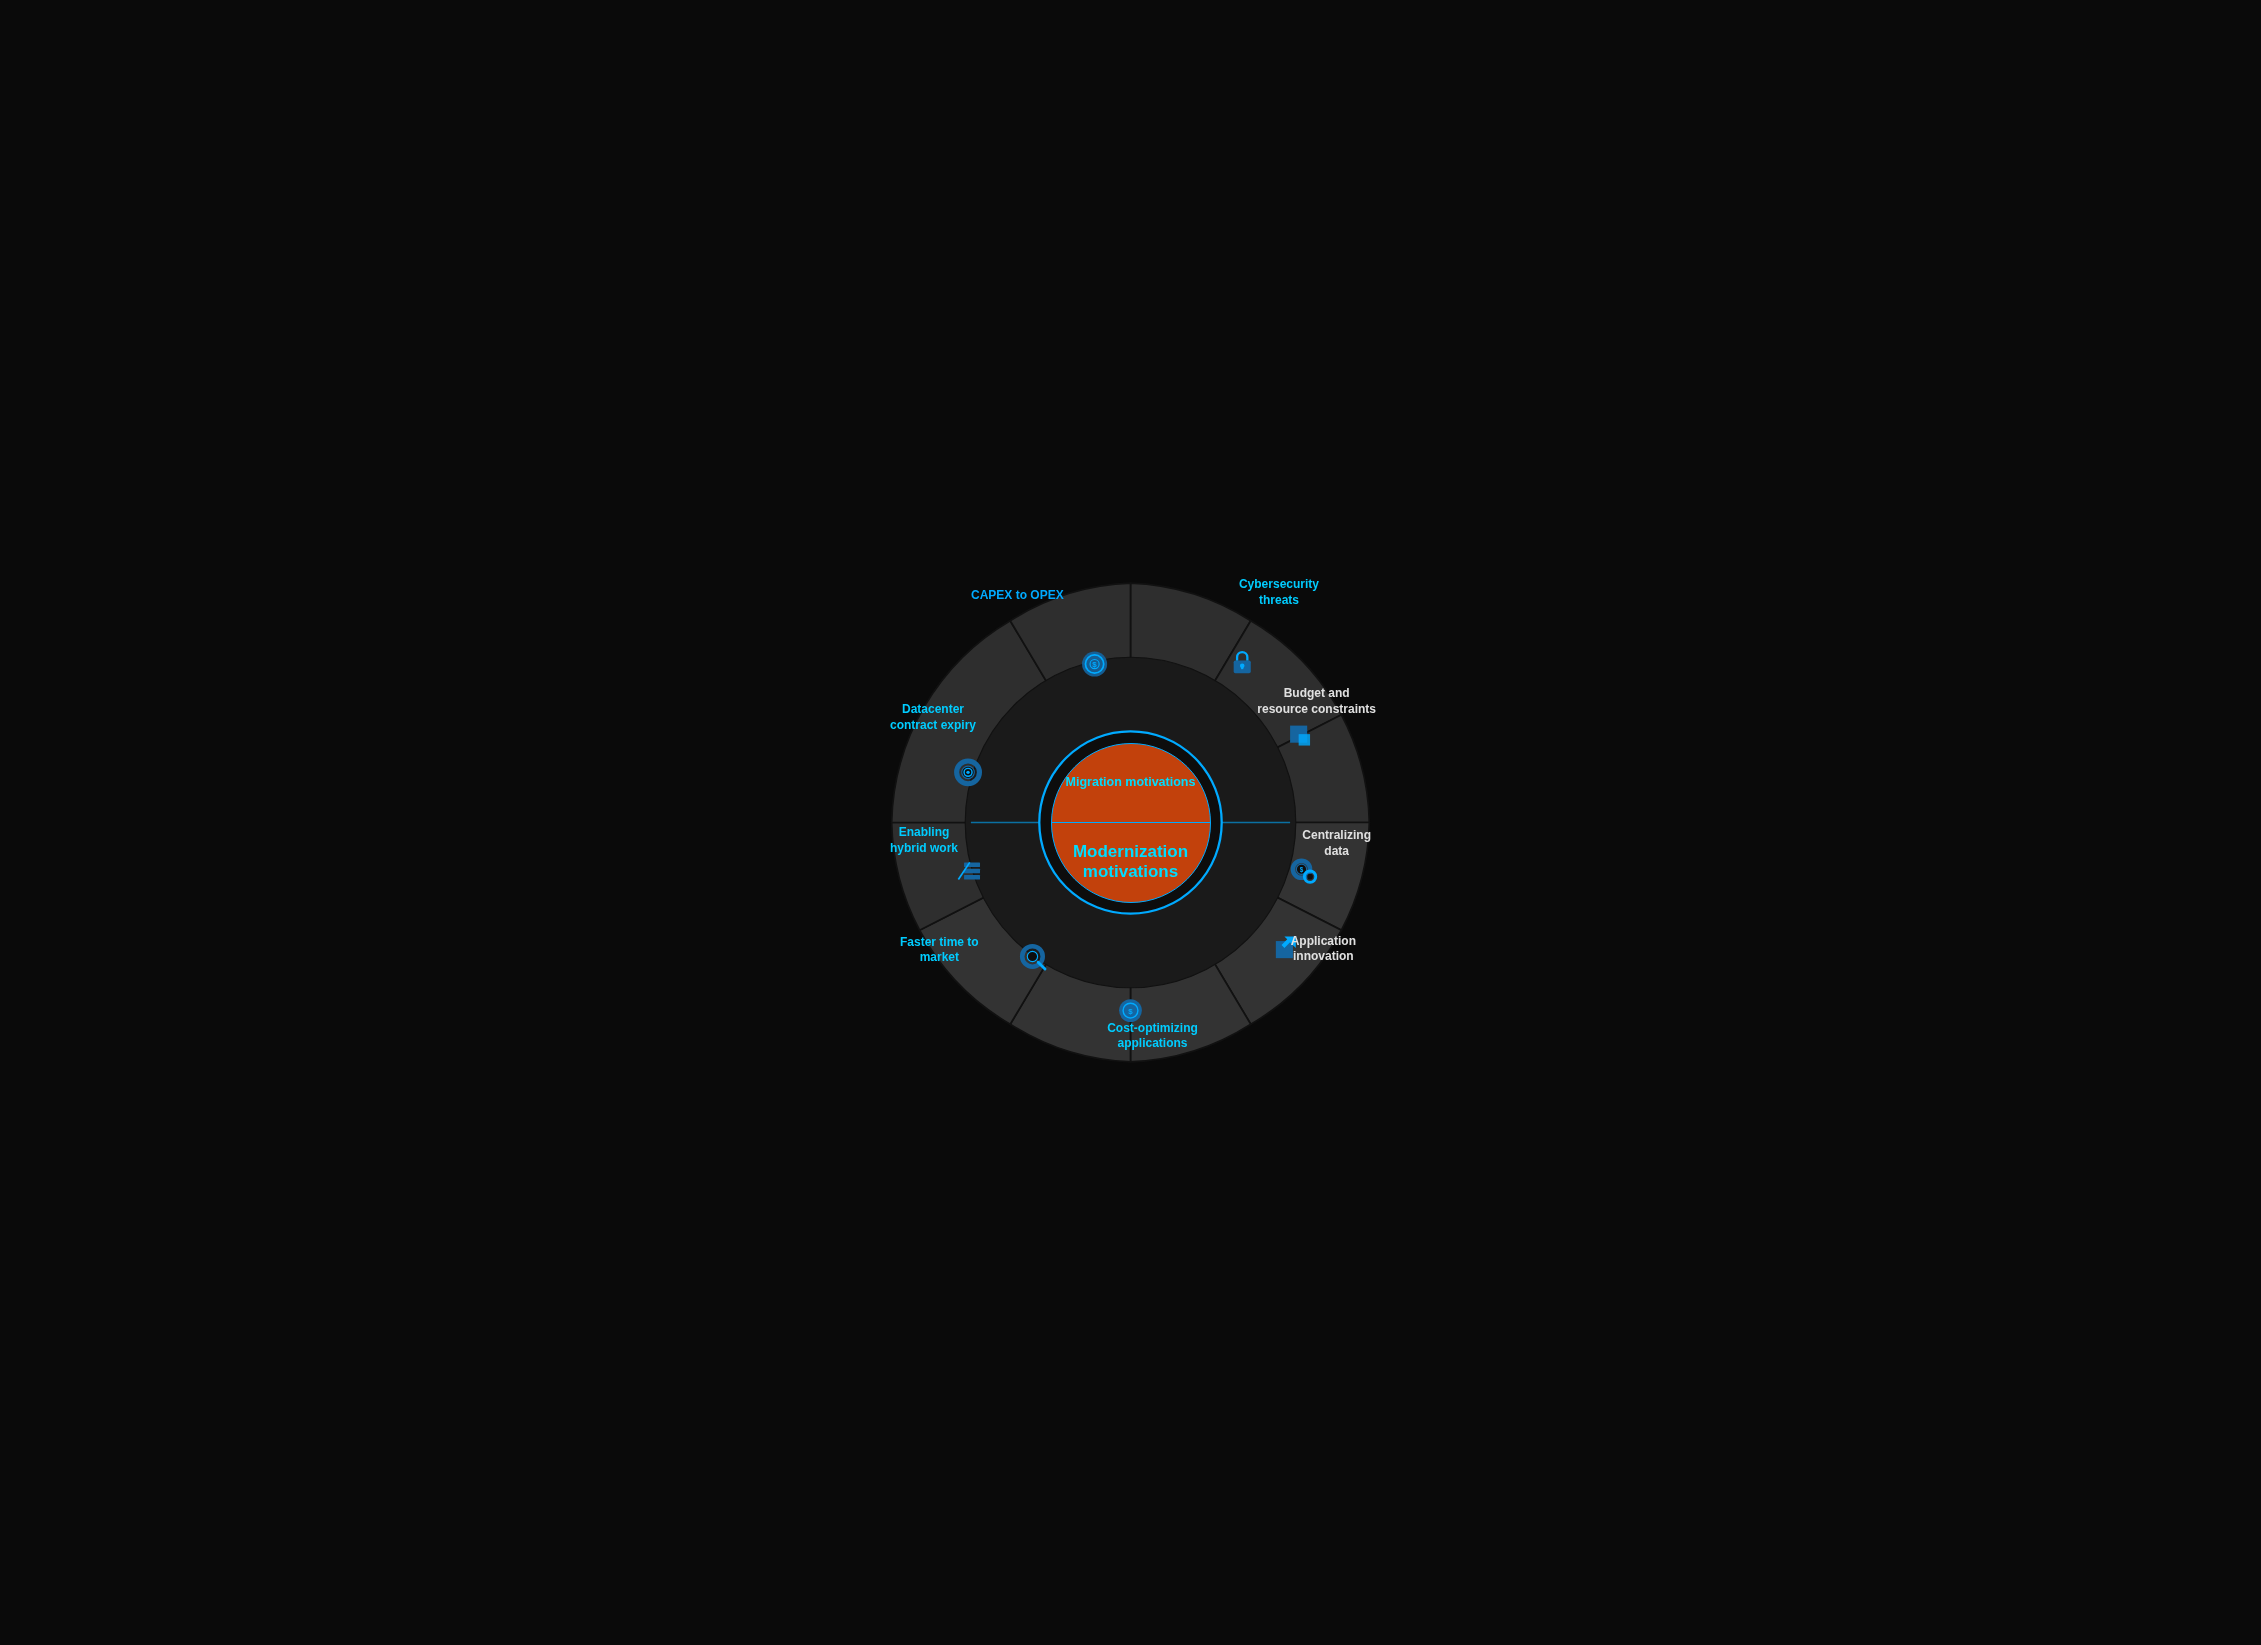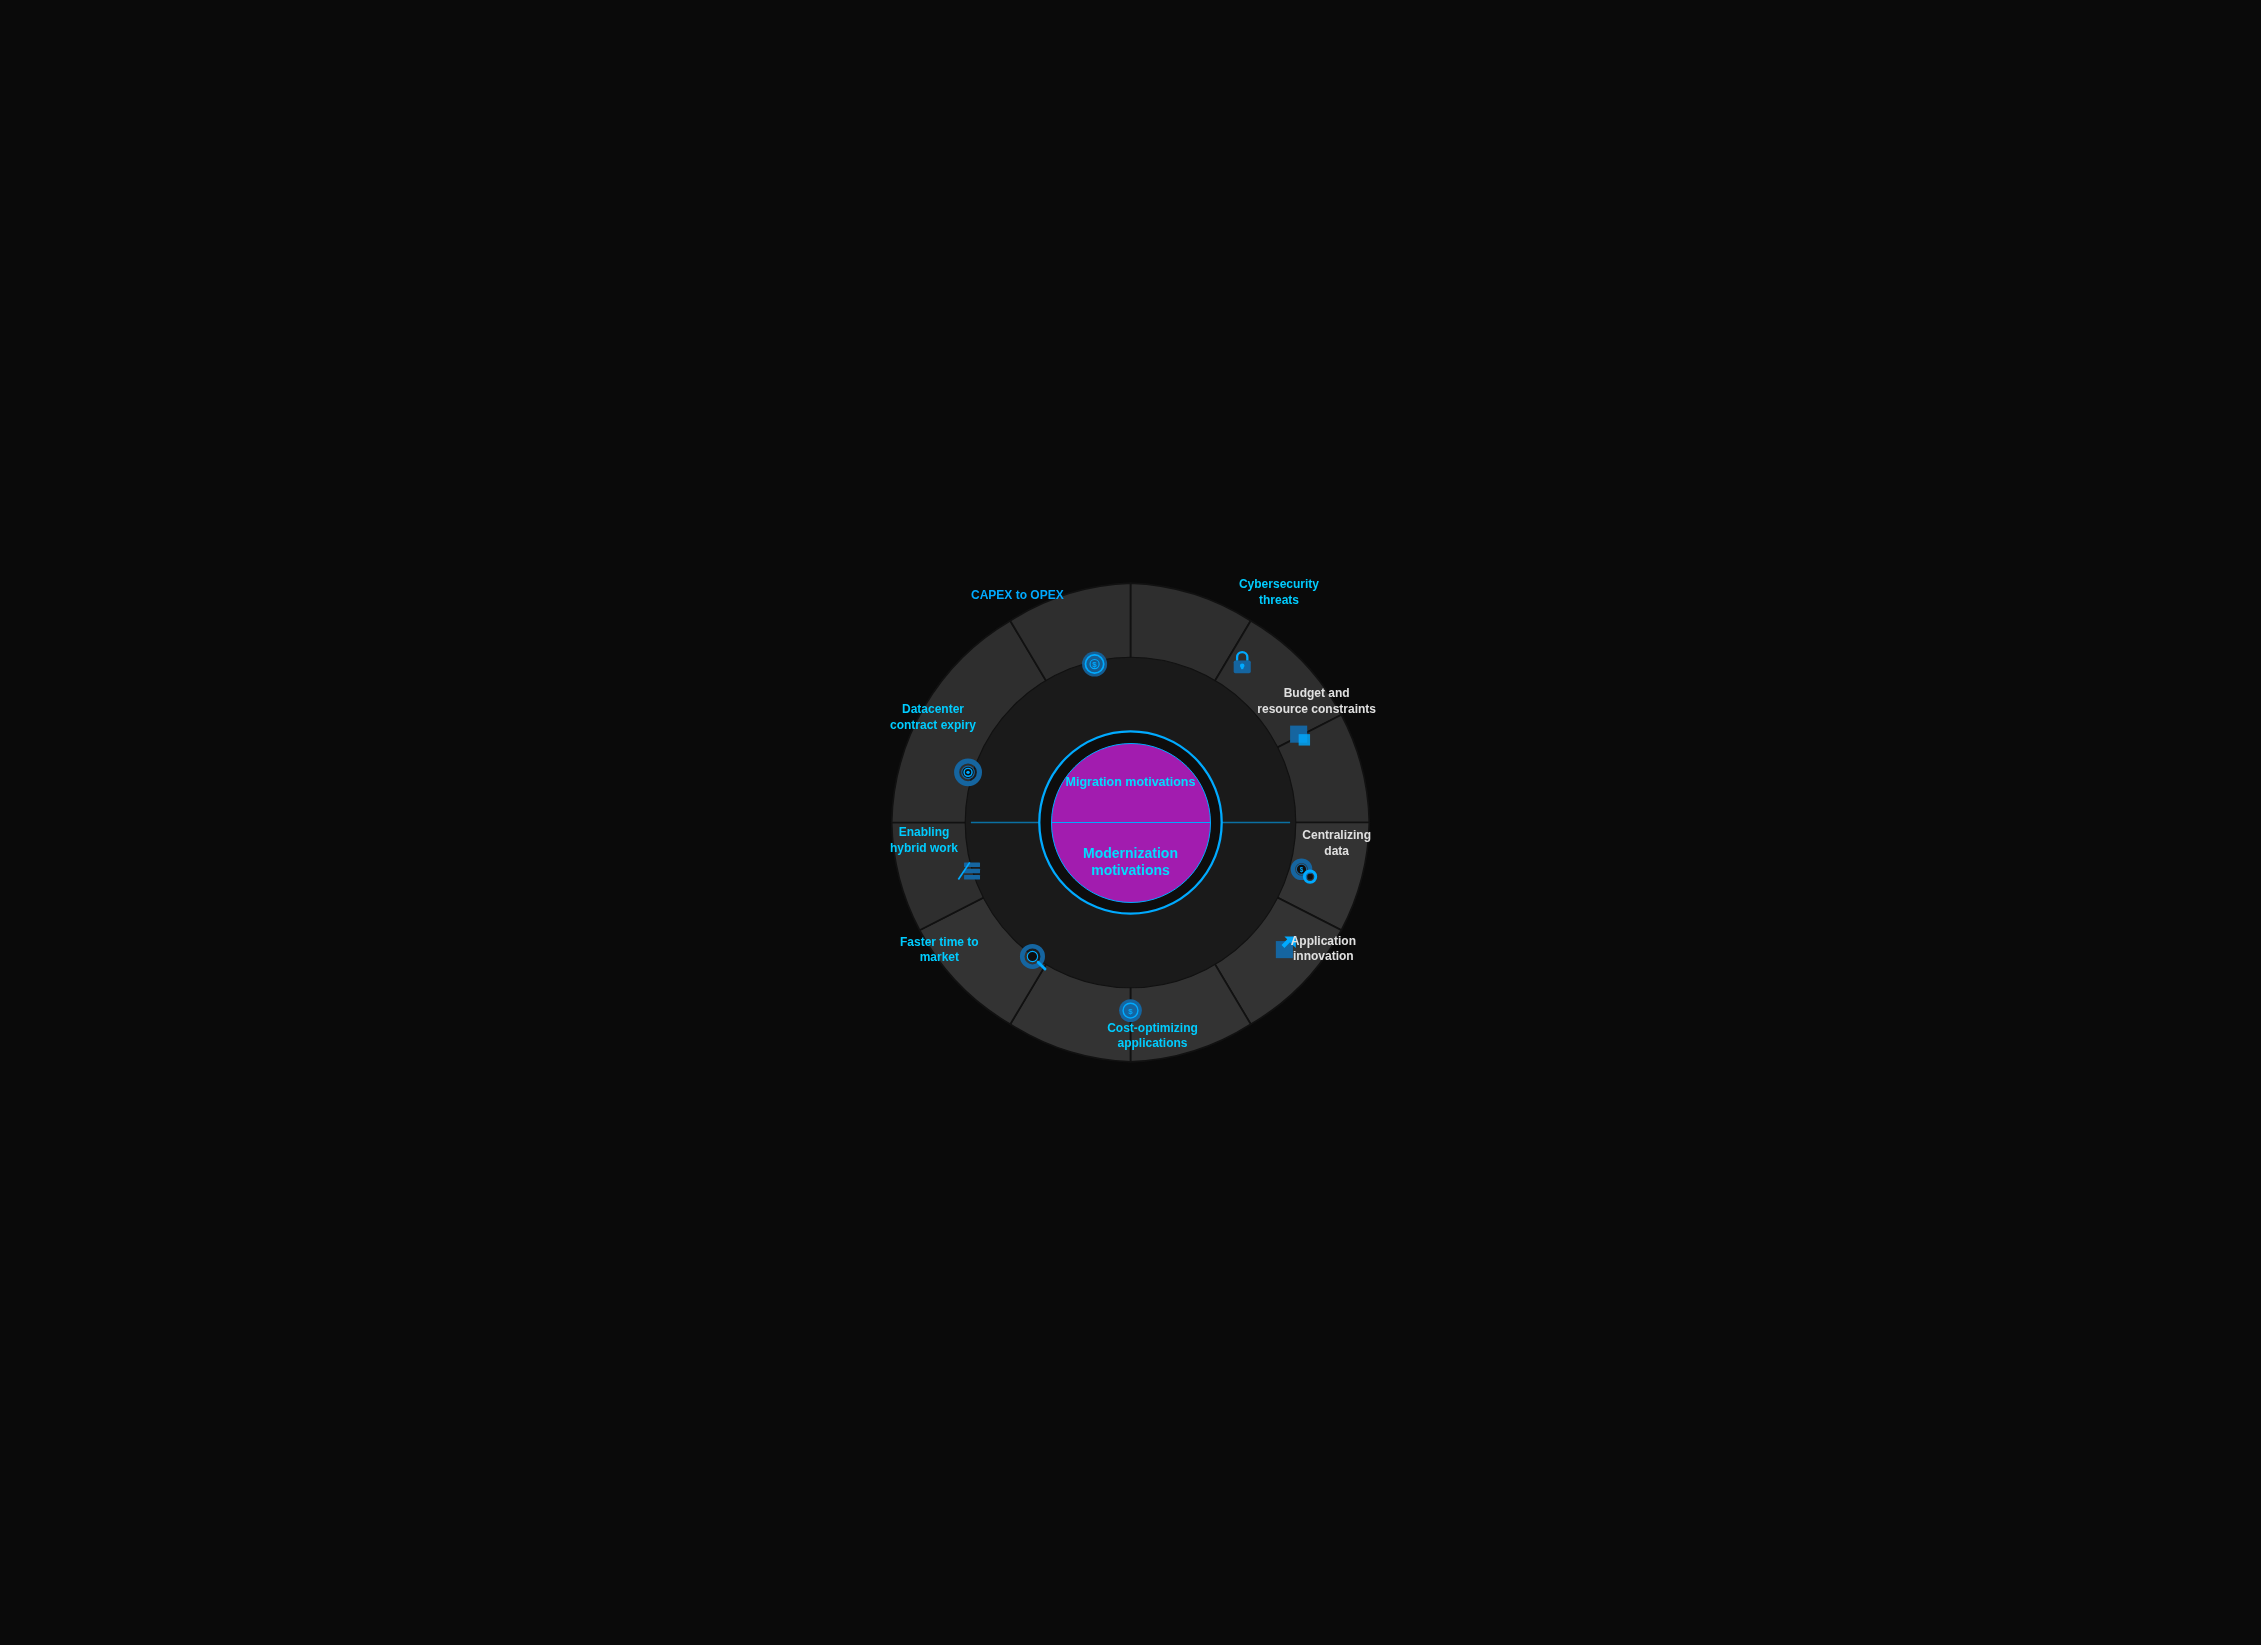--- a/index.html
+++ b/index.html
@@ -23,21 +23,21 @@
       width: 100%; height: 100%;
     }
     .center-text {
       position: absolute;
       top: 50%;
       left: 50%;
       transform: translate(-50%, -50%);
       width: 160px;
       height: 160px;
       border-radius: 50%;
-      background: #a21caf;
+      background: #c2410c;
       border: 1.7px solid #00aaff;
       display: flex;
       flex-direction: column;
       align-items: center;
       justify-content: center;
       text-align: center;
       z-index: 10;
     }
     .center-top {
       flex: 1;
@@ -59,21 +59,21 @@
       padding: 5.7px;
     }
     .migration-title {
       color: #00ddff;
       font-size: 12.5px;
       font-weight: 700;
       line-height: 1.2;
     }
     .modernization-title {
       color: #00ddff;
-      font-size: 14px;
+      font-size: 17px;
       font-weight: 700;
       line-height: 1.2;
     }
     .label {
       position: absolute;
       color: #00aaff;
       font-size: 12px;
       font-weight: 700;
       text-align: center;
       line-height: 1.3;

